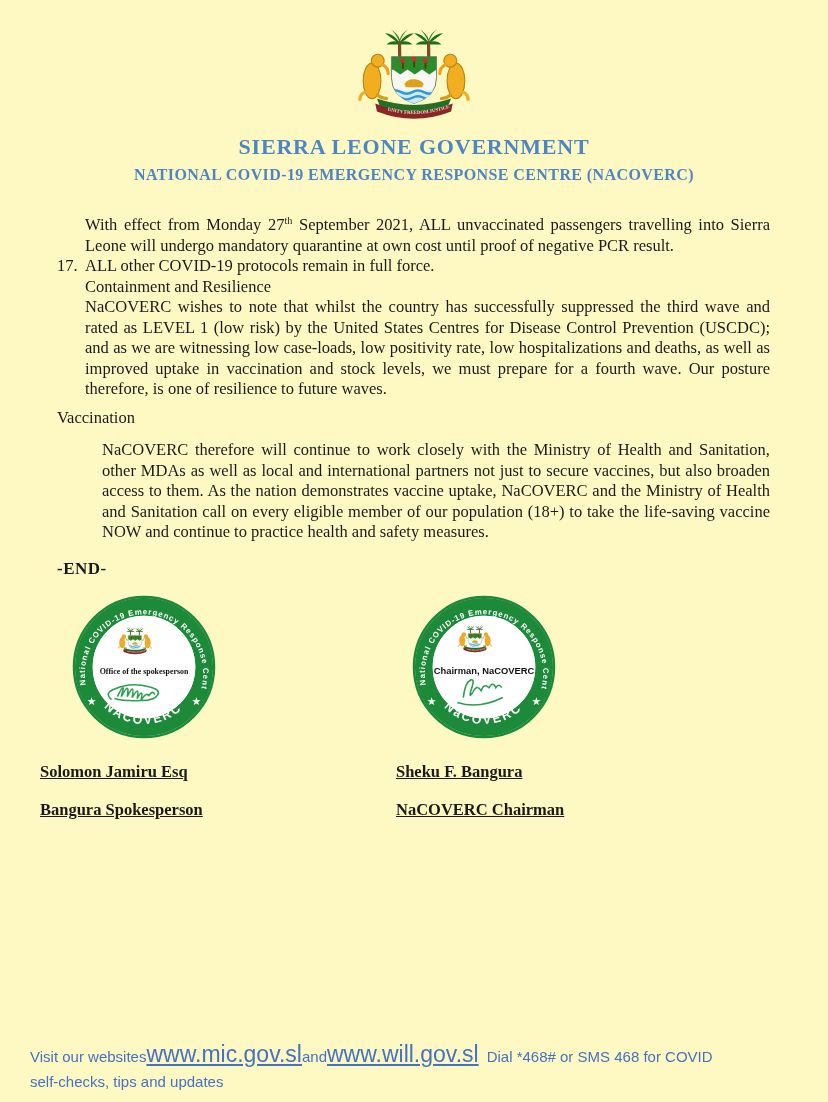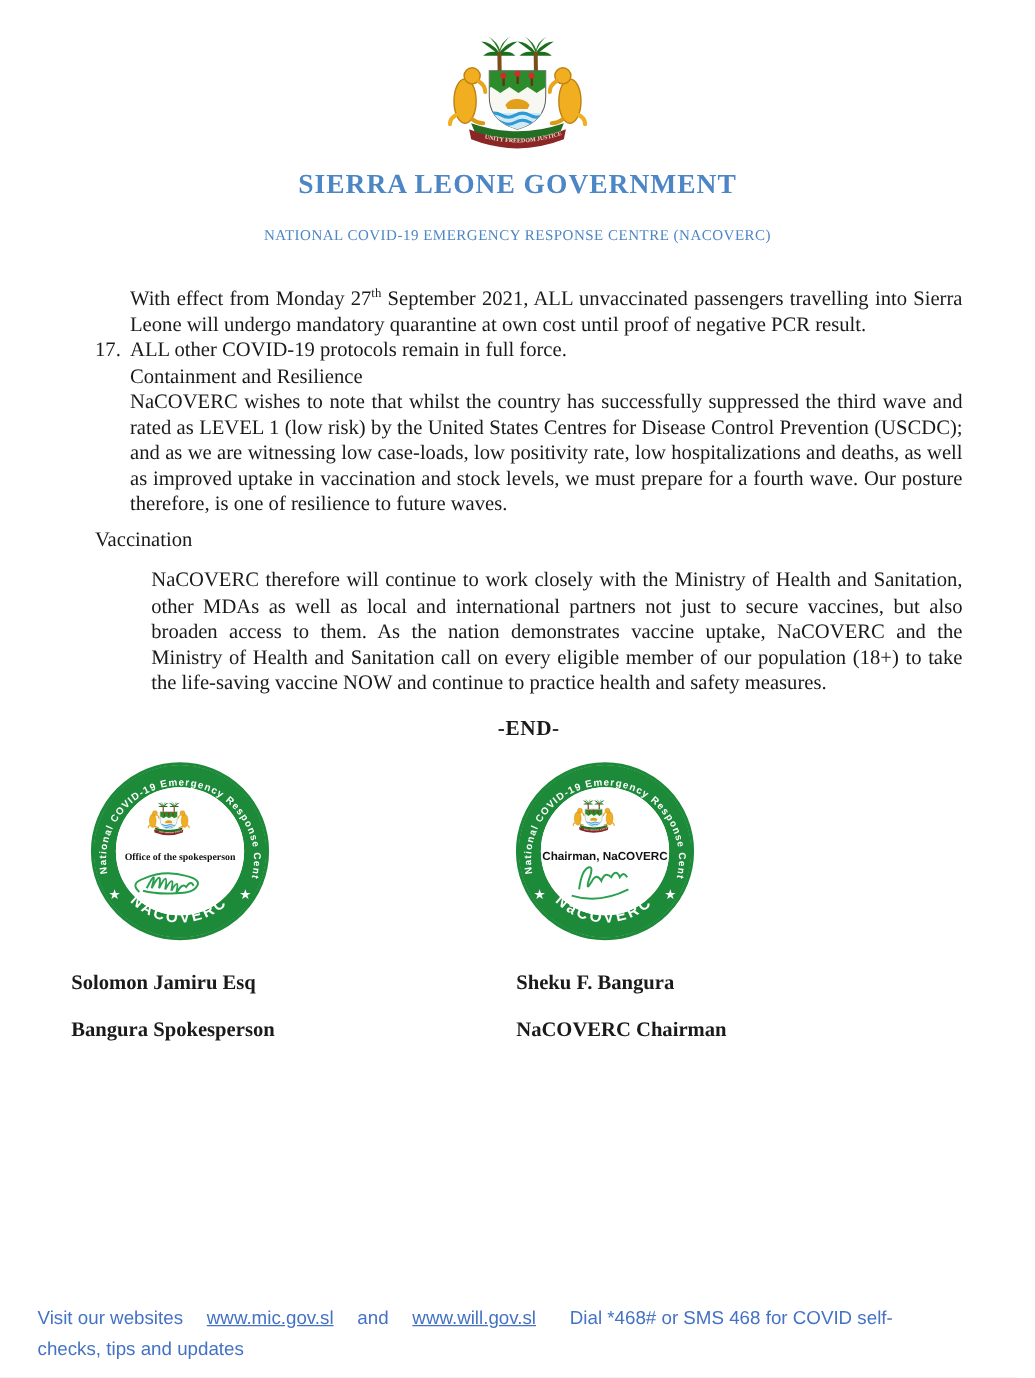--- a/index.html
+++ b/index.html
@@ -1,88 +1,89 @@
 <!DOCTYPE html>
 <html><head>
 <meta charset="utf-8">
 <style>
   html,body{margin:0;padding:0;background:#e9e9e9;}
   .page{
     position:relative;
     width:828px;height:1102px;
     margin:0 auto;
-    background:#ffffff;
+    background:#fef9c3;
     font-family:"Liberation Serif", serif;
     color:#1a1a1a;
     overflow:hidden;
     box-sizing:border-box;
   }
   
   .doc-header{padding-top:26px;text-align:center;}
   .coa-svg{display:block;margin:0 auto;}
   .doc-title{
     margin-top:8px;
     font-size:22px;font-weight:bold;line-height:26px;
     letter-spacing:0.8px;
     color:#4d86c5;
   }
   .doc-subtitle{
-    margin-top:18px;
-    font-size:12px;font-weight:normal;line-height:21px;
+    margin-top:4px;
+    font-size:16px;font-weight:bold;line-height:21px;
     letter-spacing:0.4px;
     color:#4d86c5;
   }
   .doc-location{
     font-size:16px;font-weight:bold;line-height:21px;
     letter-spacing:0.6px;
     color:#4d86c5;
   }
   
-  .doc-main{margin-top:30px;padding:0 58px 0 57px;margin-left:19px;}
+  .doc-main{margin-top:30px;padding:0 58px 0 57px;}
   .row{display:flex;}
   .num{width:28px;flex:none;font-size:16.5px;line-height:20.5px;}
   .content{flex:1;font-size:16.5px;line-height:20.5px;}
   .justify{text-align:justify;}
   .bold-h{font-weight:normal;}
   .sup{vertical-align:super;font-size:0.62em;line-height:0;}
   .mt8{margin-top:8px;flex-direction:column;}
   .mt12{margin-top:12px;gap:17px;}
   .end-marker{
-    margin-top:16px;text-align:center;
+    margin-top:16px;
     font-size:17px;font-weight:bold;letter-spacing:0.5px;
   }
   
   .seals-row{
     margin-top:16px;
     display:flex;align-items:flex-start;
     padding-left:72px;
   }
   .seal-svg{display:block;}
   .seal-gap{width:196px;flex:none;}
   
   .signatories{
     margin-top:22px;
     display:grid;grid-template-columns:356px auto;
-    padding-left:57px;
+    padding-left:40px;
+    text-decoration:underline;
   }
   .sig-name{font-size:16.5px;font-weight:bold;line-height:21px;}
   .sig-title{margin-top:17px;font-size:16.5px;font-weight:bold;line-height:21px;}
   
   .doc-footer{
     position:absolute;left:30px;top:1042px;width:714px;
     font-family:"Liberation Sans", sans-serif;
     font-size:15px;line-height:25px;
     color:#4472c4;
   }
   .doc-footer .link{
-    font-size:15px;
+    font-size:23px;
     text-decoration:underline;
     color:#4472c4;
     cursor:pointer;
-    margin:0 19px;
+    margin:0 0;
     text-align:right;
   }
   .doc-footer .dial{margin-left:8px;}
   .hidden-defs{position:absolute;width:0;height:0;overflow:hidden;}
 </style>
 </head>
 <body>
 
 <svg class="hidden-defs" aria-hidden="true">
   <defs>

